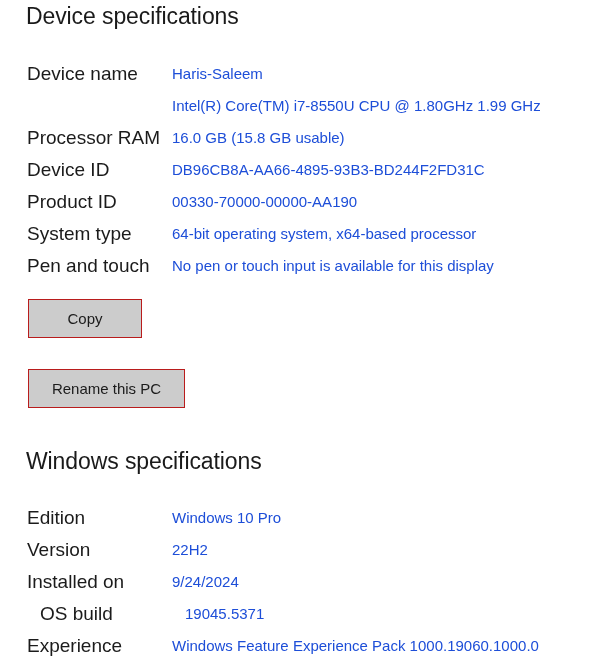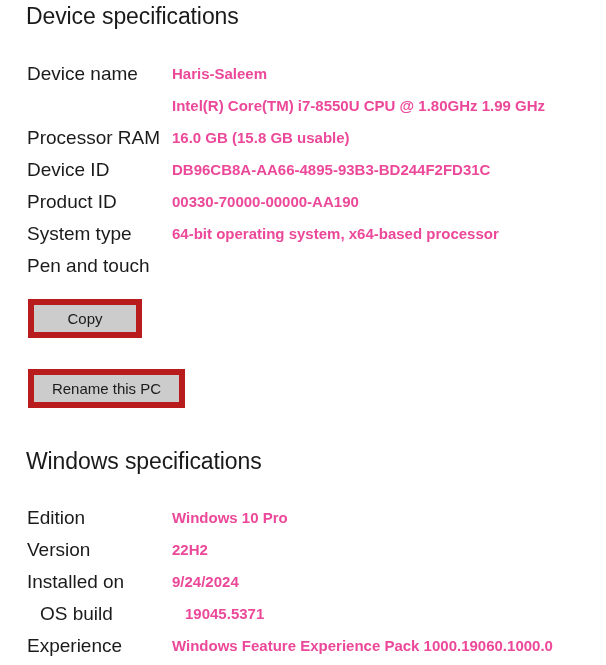--- a/index.html
+++ b/index.html
@@ -59,22 +59,22 @@
     font-weight: 400;
     color: #1b1b1b;
     white-space: nowrap;
     line-height: 20px;
   }
   .spec-value {
     position: absolute;
     left: 172px;
     top: 0;
     font-size: 15px;
-    font-weight: 700;
-    color: #ec4899;
+    font-weight: 400;
+    color: #1d4ed8;
     white-space: nowrap;
     line-height: 20px;
   }
 
   
   #drow-0 { top: 64px; }
   #drow-1 { top: 96px; }
   #drow-2 { top: 128px; }
   #drow-3 { top: 160px; }
   #drow-4 { top: 192px; }
@@ -85,21 +85,21 @@
   #wrow-0 { top: 508px; }
   #wrow-1 { top: 540px; }
   #wrow-2 { top: 572px; }
   #wrow-3 { top: 604px; margin-left: 13px; }
   #wrow-4 { top: 636px; }
 
   
   .win-button {
     position: absolute;
     background: #cccccc;
-    border: 6px solid #b91c1c;
+    border: 1px solid #b91c1c;
     color: #1b1b1b;
     font-family: "Liberation Sans", sans-serif;
     font-size: 15px;
     font-weight: 400;
     text-align: center;
     line-height: 1;
     padding: 0;
     cursor: default;
     outline: none;
     display: flex;
@@ -151,20 +151,21 @@
     <span class="spec-value">00330-70000-00000-AA190</span>
   </div>
 
   <div id="drow-5" class="spec-row">
     <span class="spec-label">System type</span>
     <span class="spec-value">64-bit operating system, x64-based processor</span>
   </div>
 
   <div id="drow-6" class="spec-row">
     <span class="spec-label">Pen and touch</span>
+    <span class="spec-value">No pen or touch input is available for this display</span>
   </div>
 
   <button id="copy-button" class="win-button">Copy</button>
 
   <button id="rename-button" class="win-button">Rename this PC</button>
 
   <div id="windows-heading" class="section-heading">Windows specifications</div>
 
   <div id="wrow-0" class="spec-row">
     <span class="spec-label">Edition</span>

